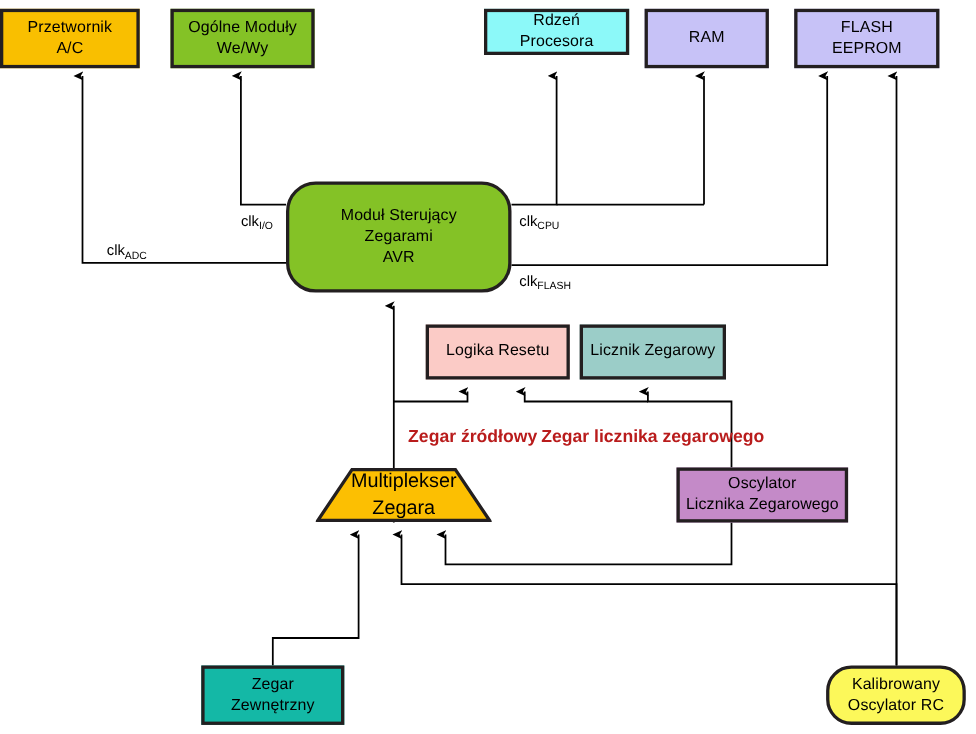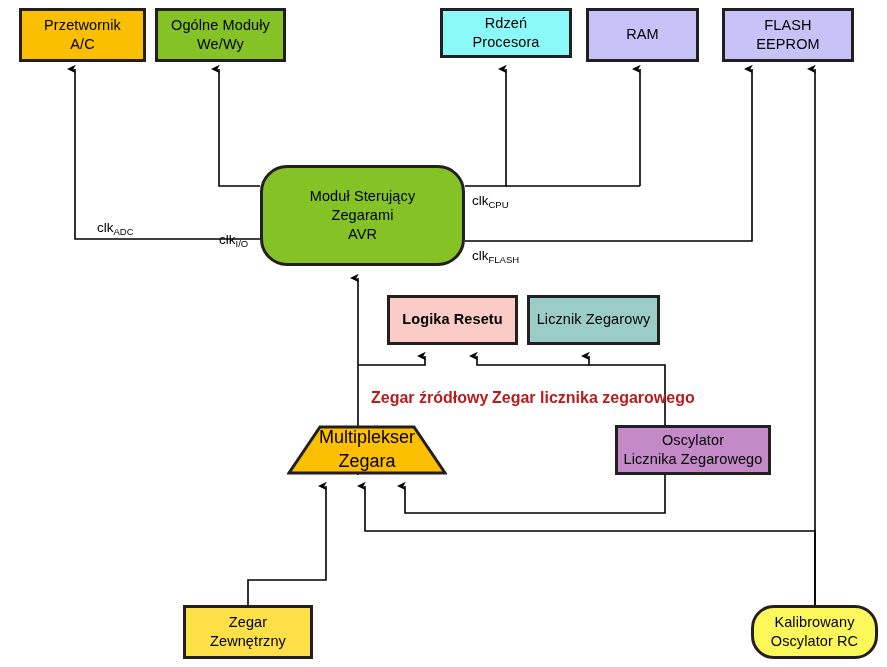--- a/index.html
+++ b/index.html
@@ -119,60 +119,60 @@
       <path d="M248,605 L248,580 L326,580 L326,486" marker-end="url(#arrow)"></path>
 
       <path d="M665,475 L665,513 L405,513 L405,486" marker-end="url(#arrow)"></path>
 
       <path d="M815,605 L815,531 L365,531 L365,486" marker-end="url(#arrow)"></path>
 
       <path d="M815,605 L815,69" marker-end="url(#arrow)"></path>
     </g>
   </svg>
 
-  <div class="node" style="left:19px;top:8px;width:127px;height:54px;background:#f9bf00;">Przetwornik
+  <div class="node" style="left:0;top:8px;width:127px;height:54px;background:#f9bf00;">Przetwornik
 A/C</div>
 
   <div class="node" style="left:155px;top:8px;width:131px;height:54px;background:#84c226;">Ogólne Moduły
 We/Wy</div>
 
-  <div class="node" style="left:440px;top:8px;width:132px;height:50px;background:#8cf9f9;">Rdzeń
+  <div class="node" style="left:440px;top:8px;width:132px;height:42px;background:#8cf9f9;">Rdzeń
 Procesora</div>
 
   <div class="node" style="left:586px;top:8px;width:113px;height:54px;background:#c7c2f7;">RAM</div>
 
   <div class="node" style="left:722px;top:8px;width:132px;height:54px;background:#c7c2f7;">FLASH
 EEPROM</div>
 
   <div class="node" style="left:260px;top:165px;width:205px;height:101px;background:#84c226;border-radius:27px;">Moduł Sterujący
 Zegarami
 AVR</div>
 
-  <div class="node" style="left:387px;top:295px;width:131px;height:50px;background:#fbcbc6;font-weight:bold;">Logika Resetu</div>
+  <div class="node" style="left:387px;top:295px;width:131px;height:50px;background:#fbcbc6;">Logika Resetu</div>
 
   <div class="node" style="left:527px;top:295px;width:133px;height:50px;background:#9bcdc8;">Licznik Zegarowy</div>
 
   <div class="node-trapezoid" style="left:287px;top:425px;width:160px;height:50px;">
     <svg class="trap-svg" width="160" height="50" viewBox="0 0 160 50">
       <polygon points="33,2 127,2 158,48 2,48" fill="#fcbf02" stroke="#231f20" stroke-width="3" stroke-linejoin="miter"></polygon>
     </svg>
     <span class="trap-label">Multiplekser
 Zegara</span>
   </div>
 
   <div class="node" style="left:587px;top:425px;width:156px;height:50px;background:#c48ac8;margin-left:28px;">Oscylator
 Licznika Zegarowego</div>
 
-  <div class="node" style="left:183px;top:605px;width:130px;height:54px;background:#fde047;">Zegar
+  <div class="node" style="left:183px;top:605px;width:130px;height:54px;background:#14b8a6;">Zegar
 Zewnętrzny</div>
 
   <div class="node" style="left:751px;top:605px;width:127px;height:54px;background:#fcf85a;border-radius:23px;">Kalibrowany
 Oscylator RC</div>
 
-  <div class="wire-label" style="left:219px;top:194px;margin-top:39px;">
+  <div class="wire-label" style="left:219px;top:194px;">
     <span>clk</span><sub>I/O</sub>
   </div>
 
   <div class="wire-label" style="left:97px;top:221px;">
     <span>clk</span><sub>ADC</sub>
   </div>
 
   <div class="wire-label" style="left:472px;top:194px;text-align:center;">
     <span>clk</span><sub>CPU</sub>
   </div>

